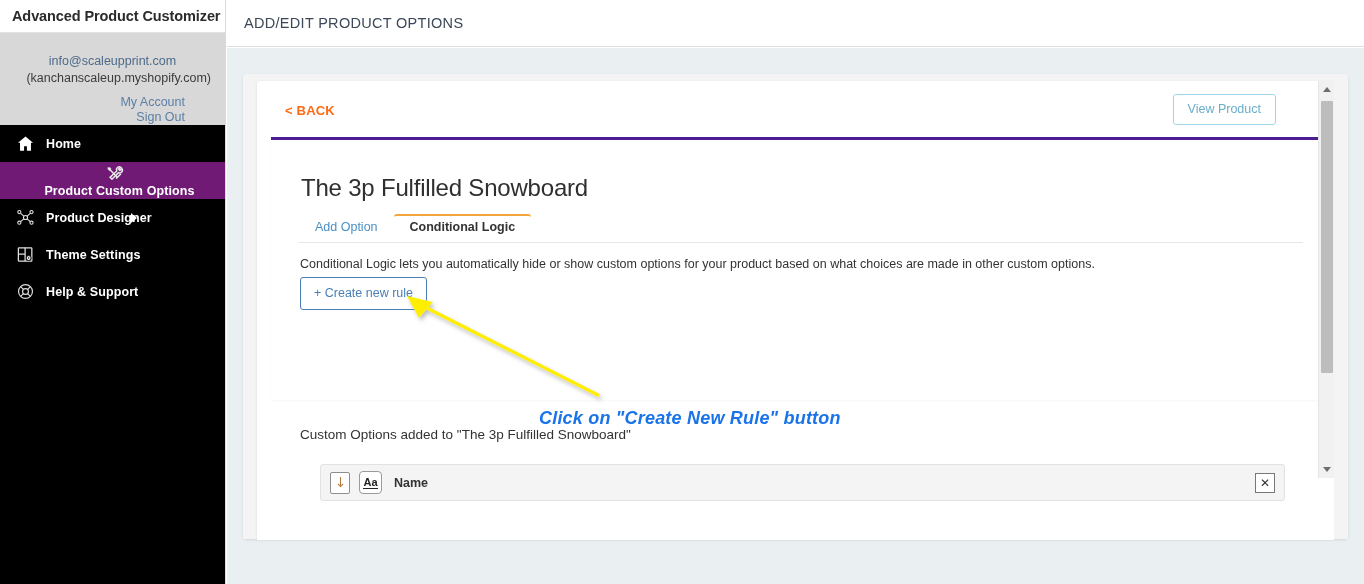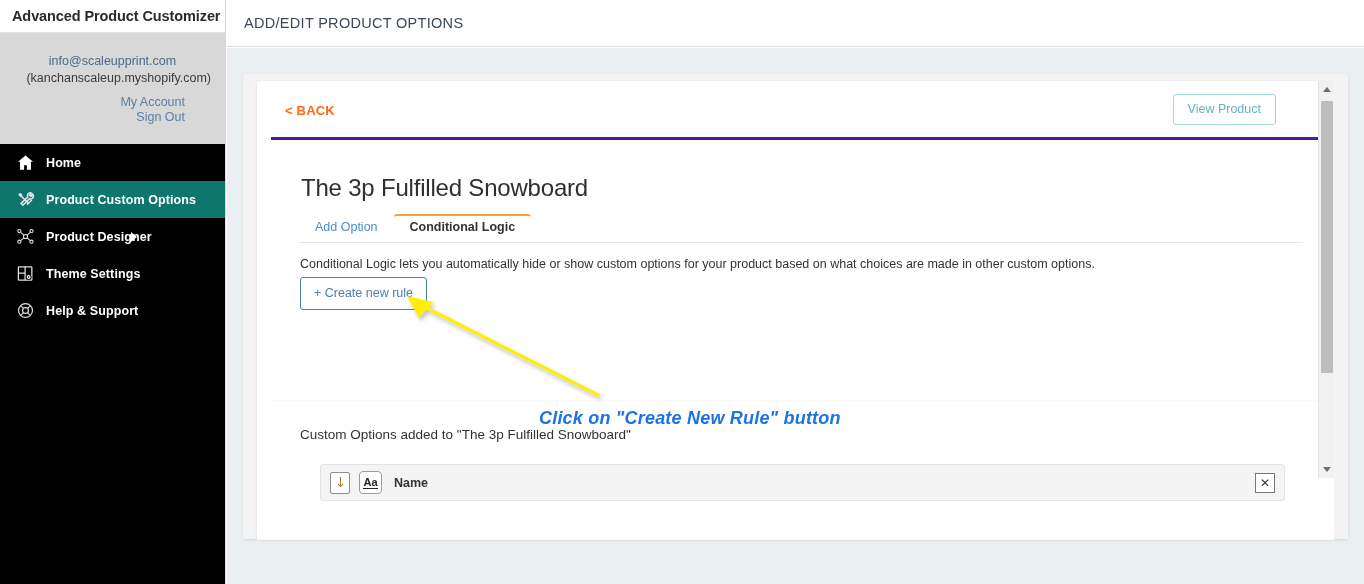--- a/index.html
+++ b/index.html
@@ -25,21 +25,21 @@
     display: flex; align-items: center;
     padding-left: 12px;
     border-bottom: 1px solid #e3e3e3;
   }
   .brand-title {
     font-size: 14.5px; font-weight: bold; color: #2b2b2b;
     letter-spacing: -0.1px;
   }
   .account-box {
     background: #d8d8d8;
-    height: 111px;
+    height: 92px;
     padding: 20px 14px 8px 14px;
     text-align: center;
   }
   .account-email {
     font-size: 12.5px; color: #4d6a8a; line-height: 16px;
   }
   .account-shop {
     font-size: 12.5px; color: #3c3c3c; line-height: 18px; text-align: right;
   }
   .account-links {
@@ -51,21 +51,21 @@
   }
 
   .nav { padding-top: 0px; }
   .nav-item {
     display: flex; align-items: center;
     height: 37px;
     padding-left: 14px;
     color: #ffffff;
     position: relative;
   }
-  .nav-item.active { background: #0f766e; }
+  .nav-item.active { background: #701a75; flex-direction: column; }
   .nav-icon {
     width: 22px; height: 22px;
     margin-right: 10px;
     display: flex; align-items: center; justify-content: center;
     flex: none;
   }
   .nav-icon svg { display: block; }
   .nav-label {
     font-size: 12.5px; font-weight: bold;
     color: #ffffff;

